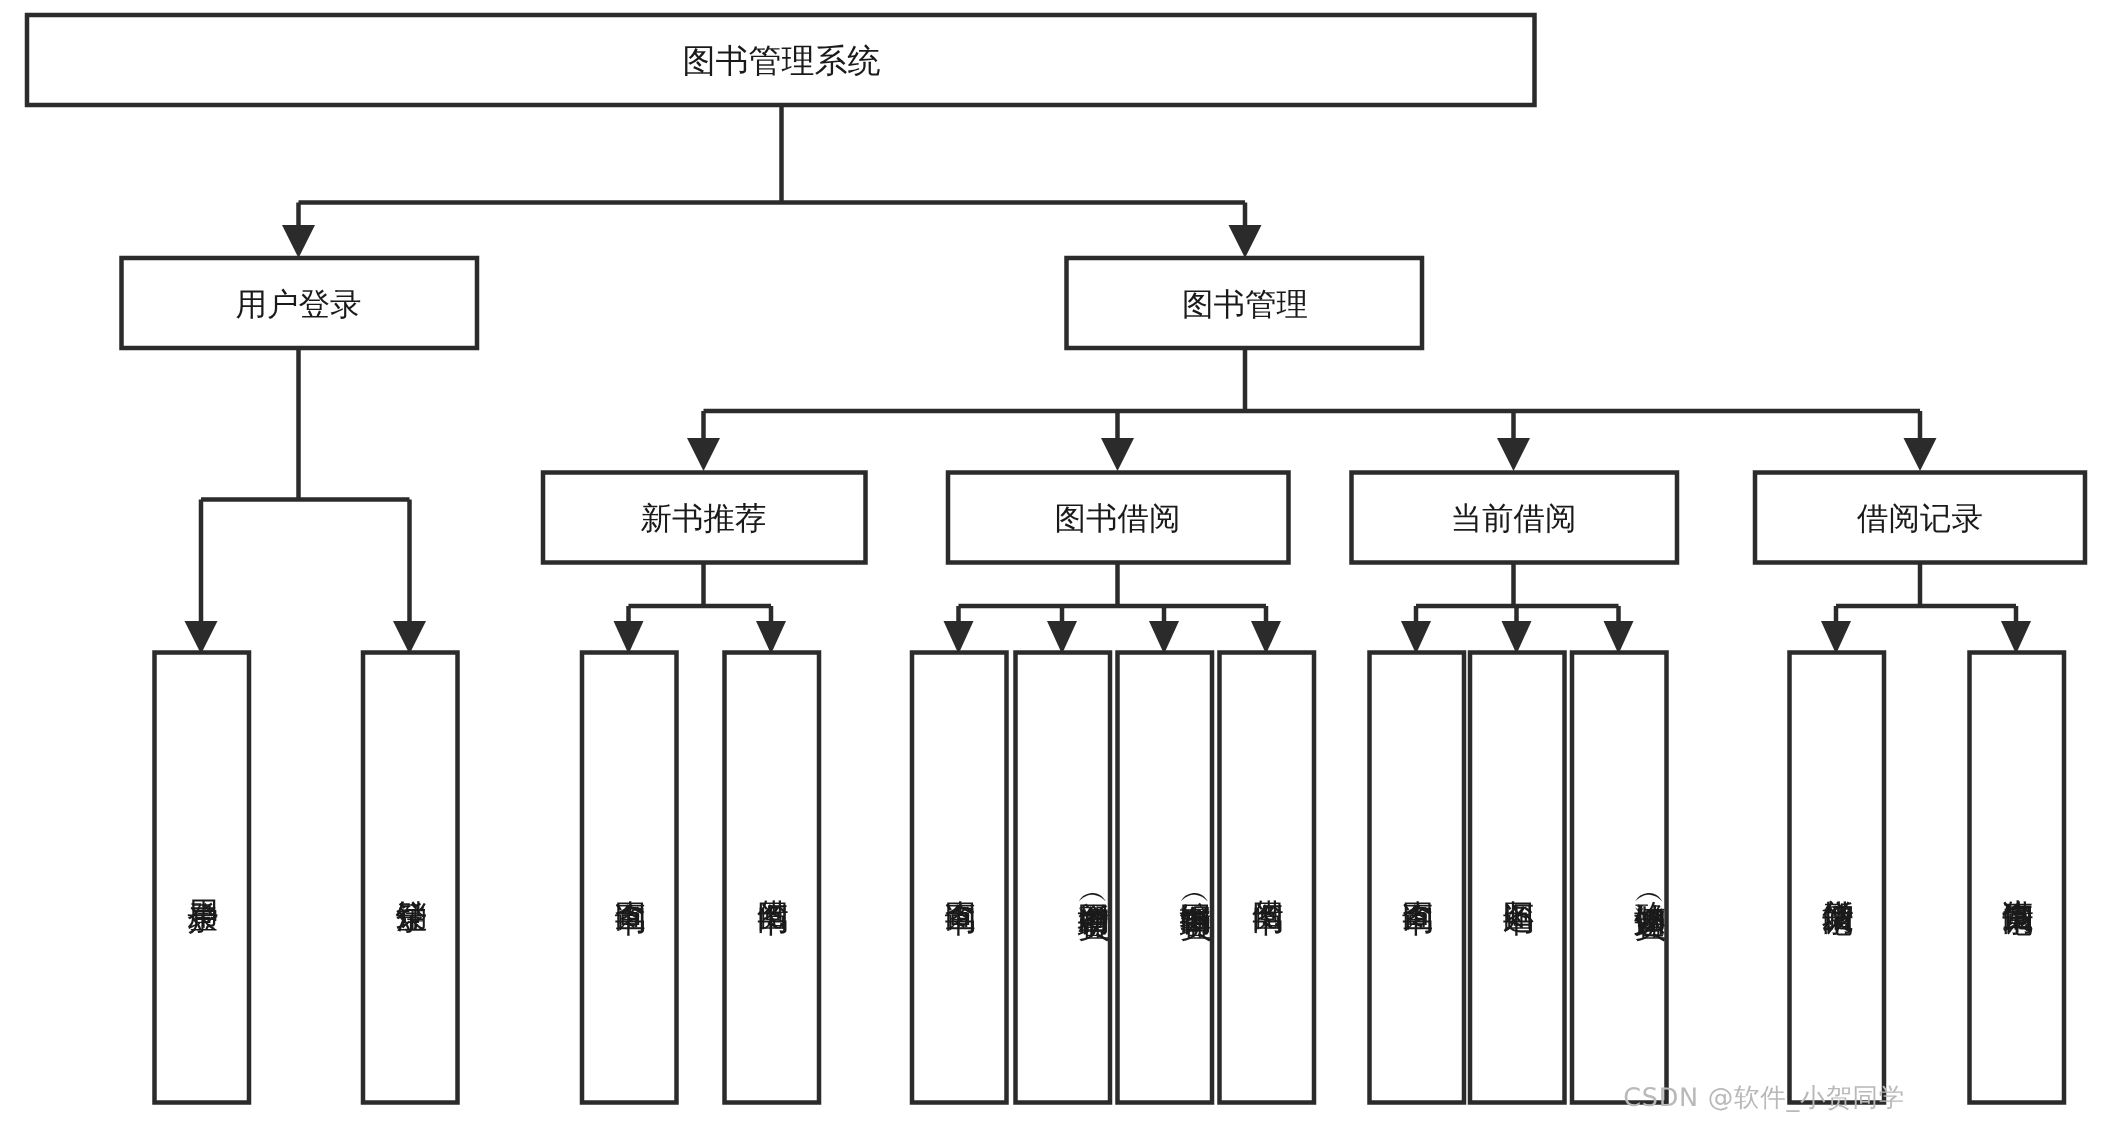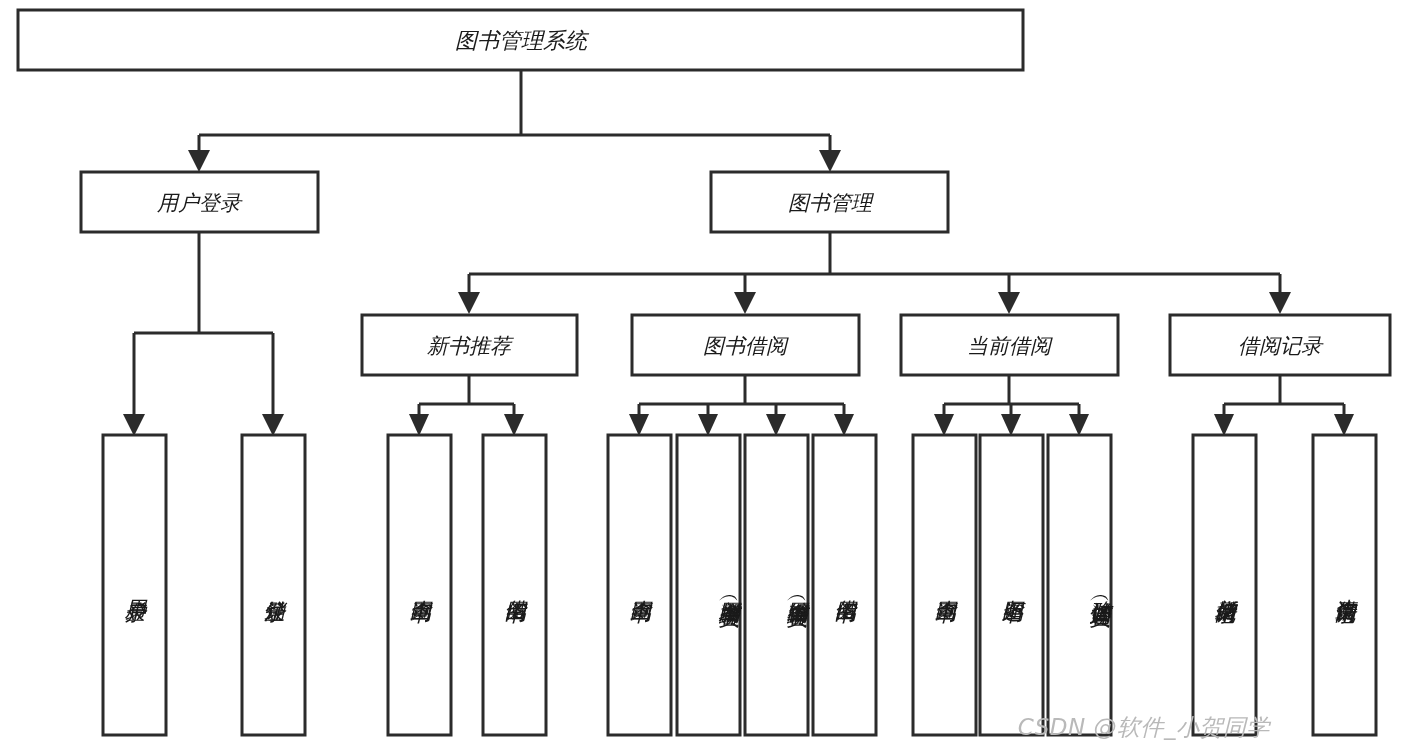--- a/index.html
+++ b/index.html
@@ -11,21 +11,20 @@
     width: 1405px;
     height: 747px;
     font-family: "DejaVu Sans", "Liberation Sans", sans-serif;
     overflow: hidden;
   }
   #diagram-root {
     position: relative;
     width: 1278px;
     height: 747px;
     background: #ffffff;
-    font-style: italic;
   }
   svg.flow {
     position: absolute;
     left: 0;
     top: 0;
     width: 1405px;
     height: 747px;
     display: block;
   }
   .node-rect {
@@ -79,21 +78,21 @@
     pointer-events: none;
   }
   .leaf-label.centered {
     align-items: center;
   }
   .watermark {
     position: absolute;
     right: 8px;
     bottom: 4px;
     font-family: "DejaVu Sans", "Liberation Sans", sans-serif;
-    font-size: 23px;
+    font-size: 17px;
     color: #b9b9b9;
     white-space: nowrap;
     letter-spacing: 0.5px;
   }
 </style>
 </head>
 <body>
 
 <div id="diagram-root">
 

